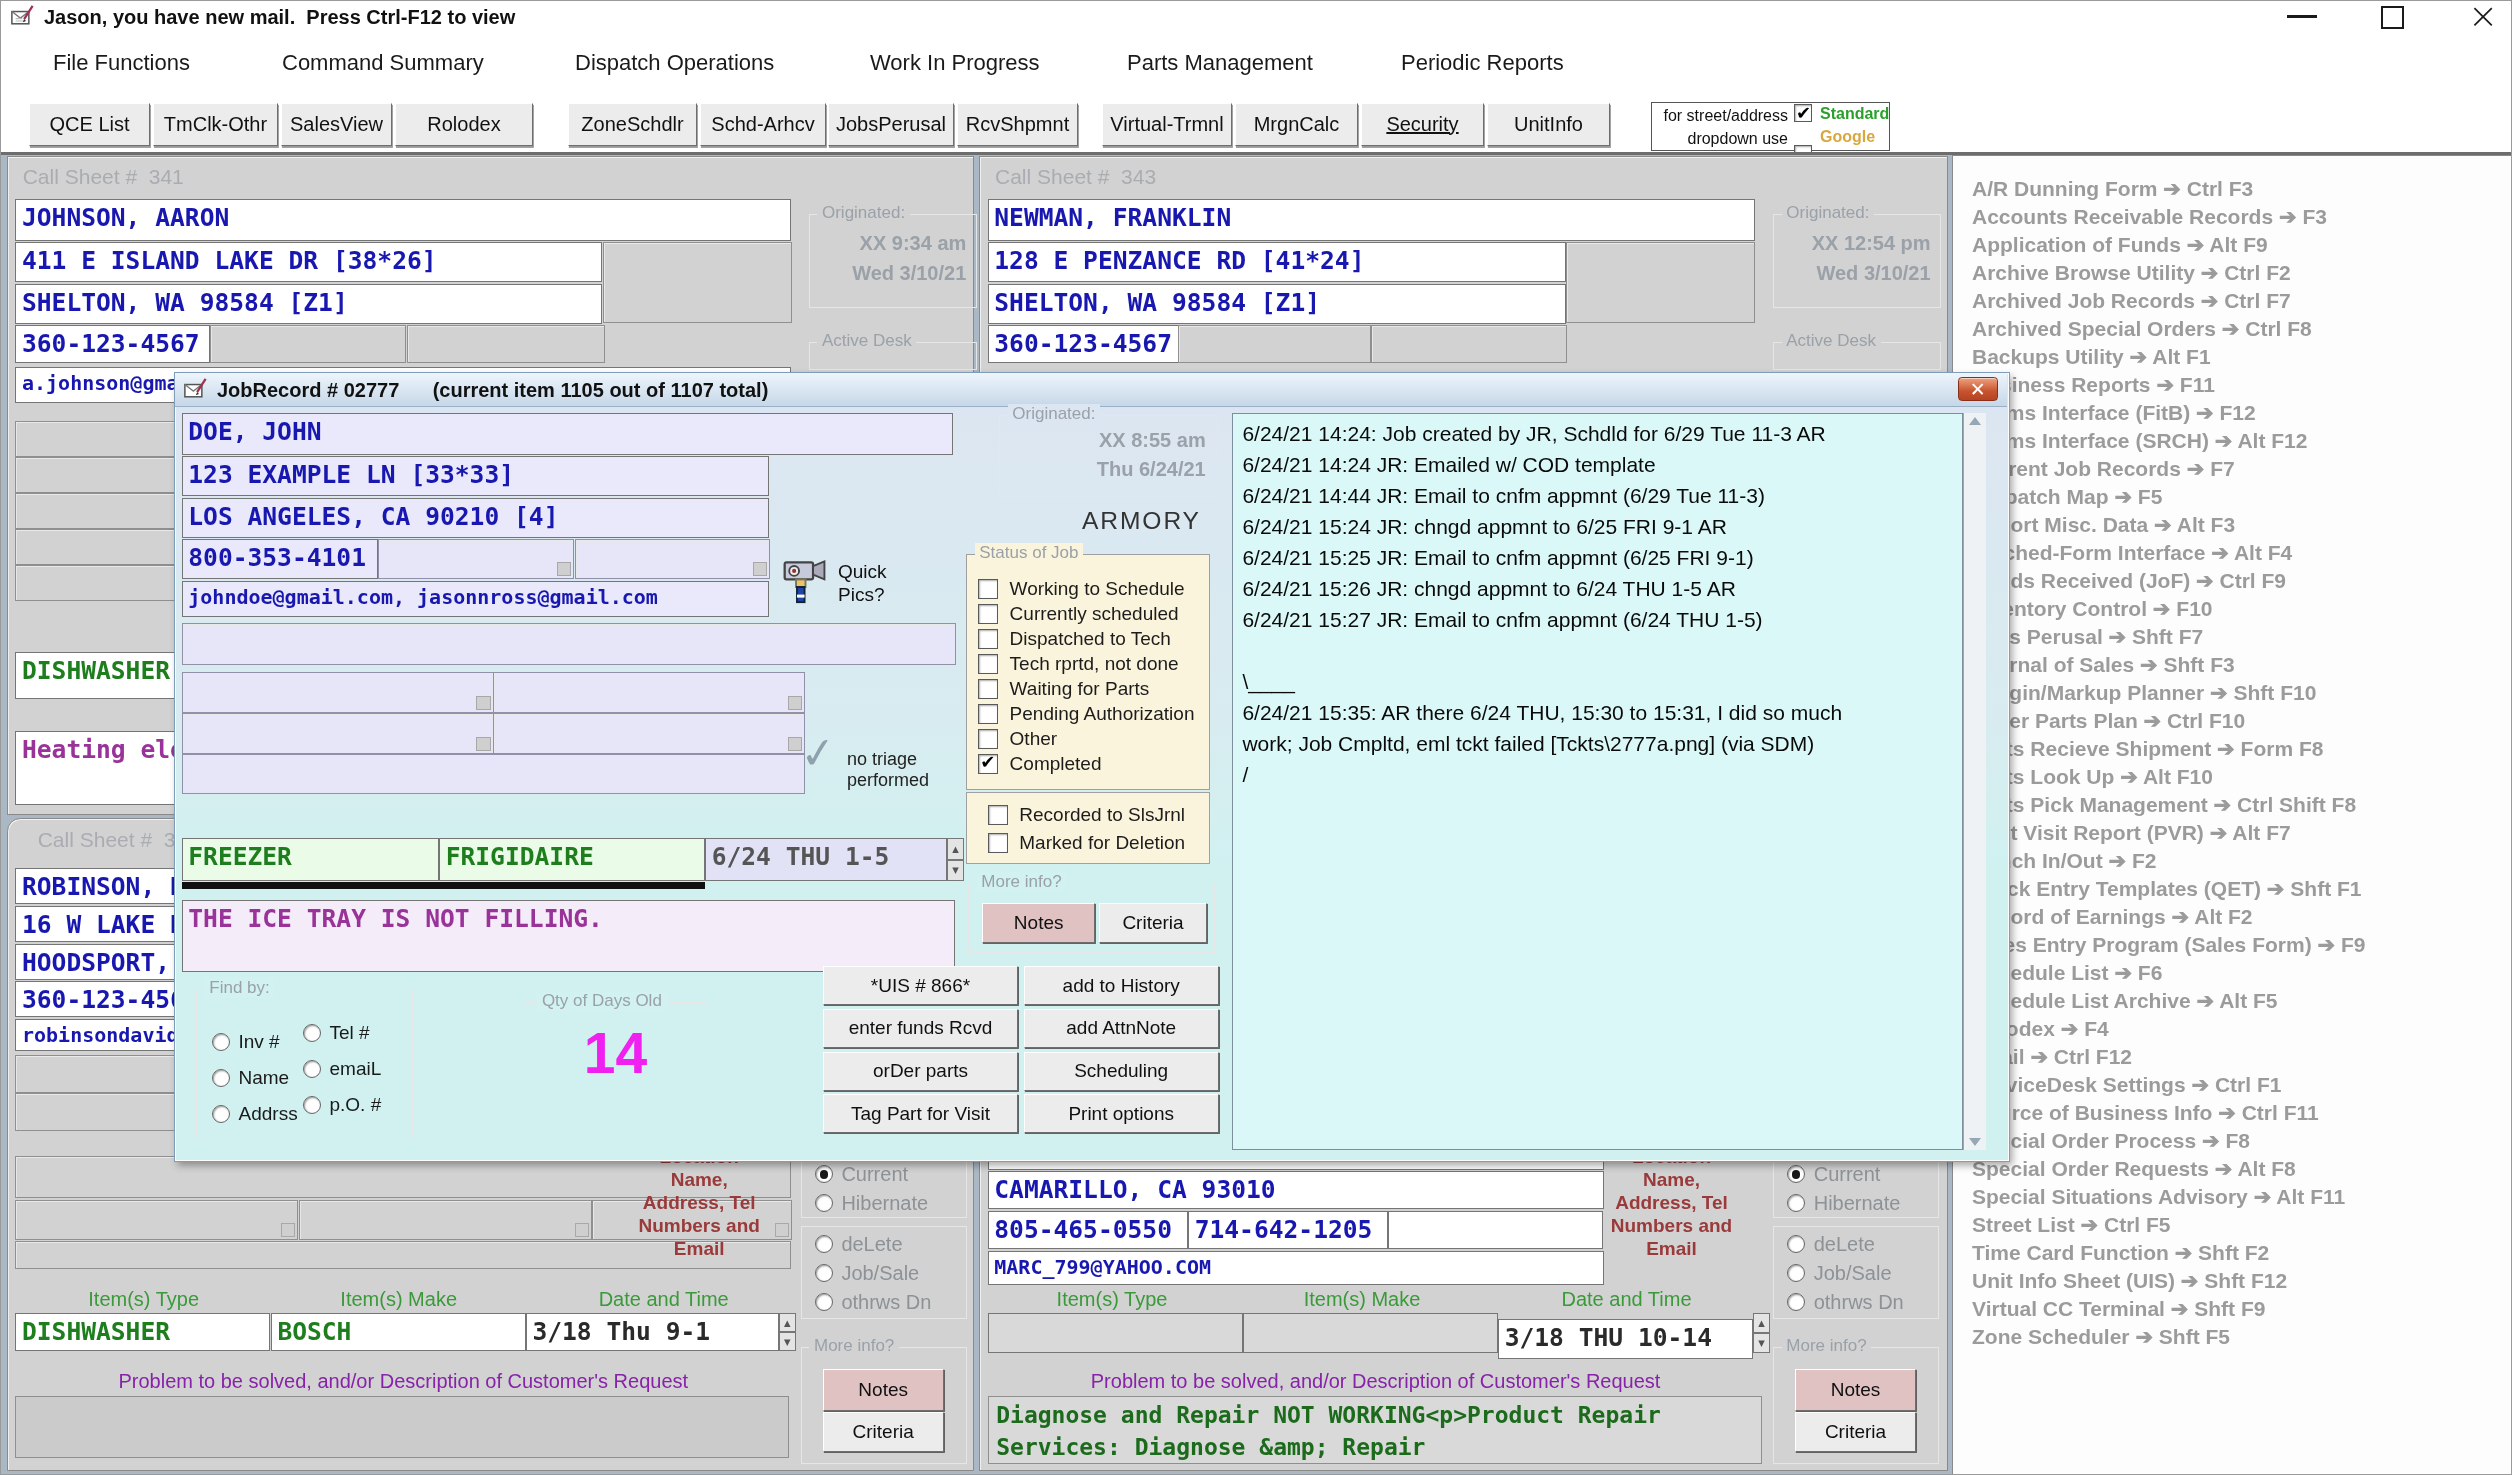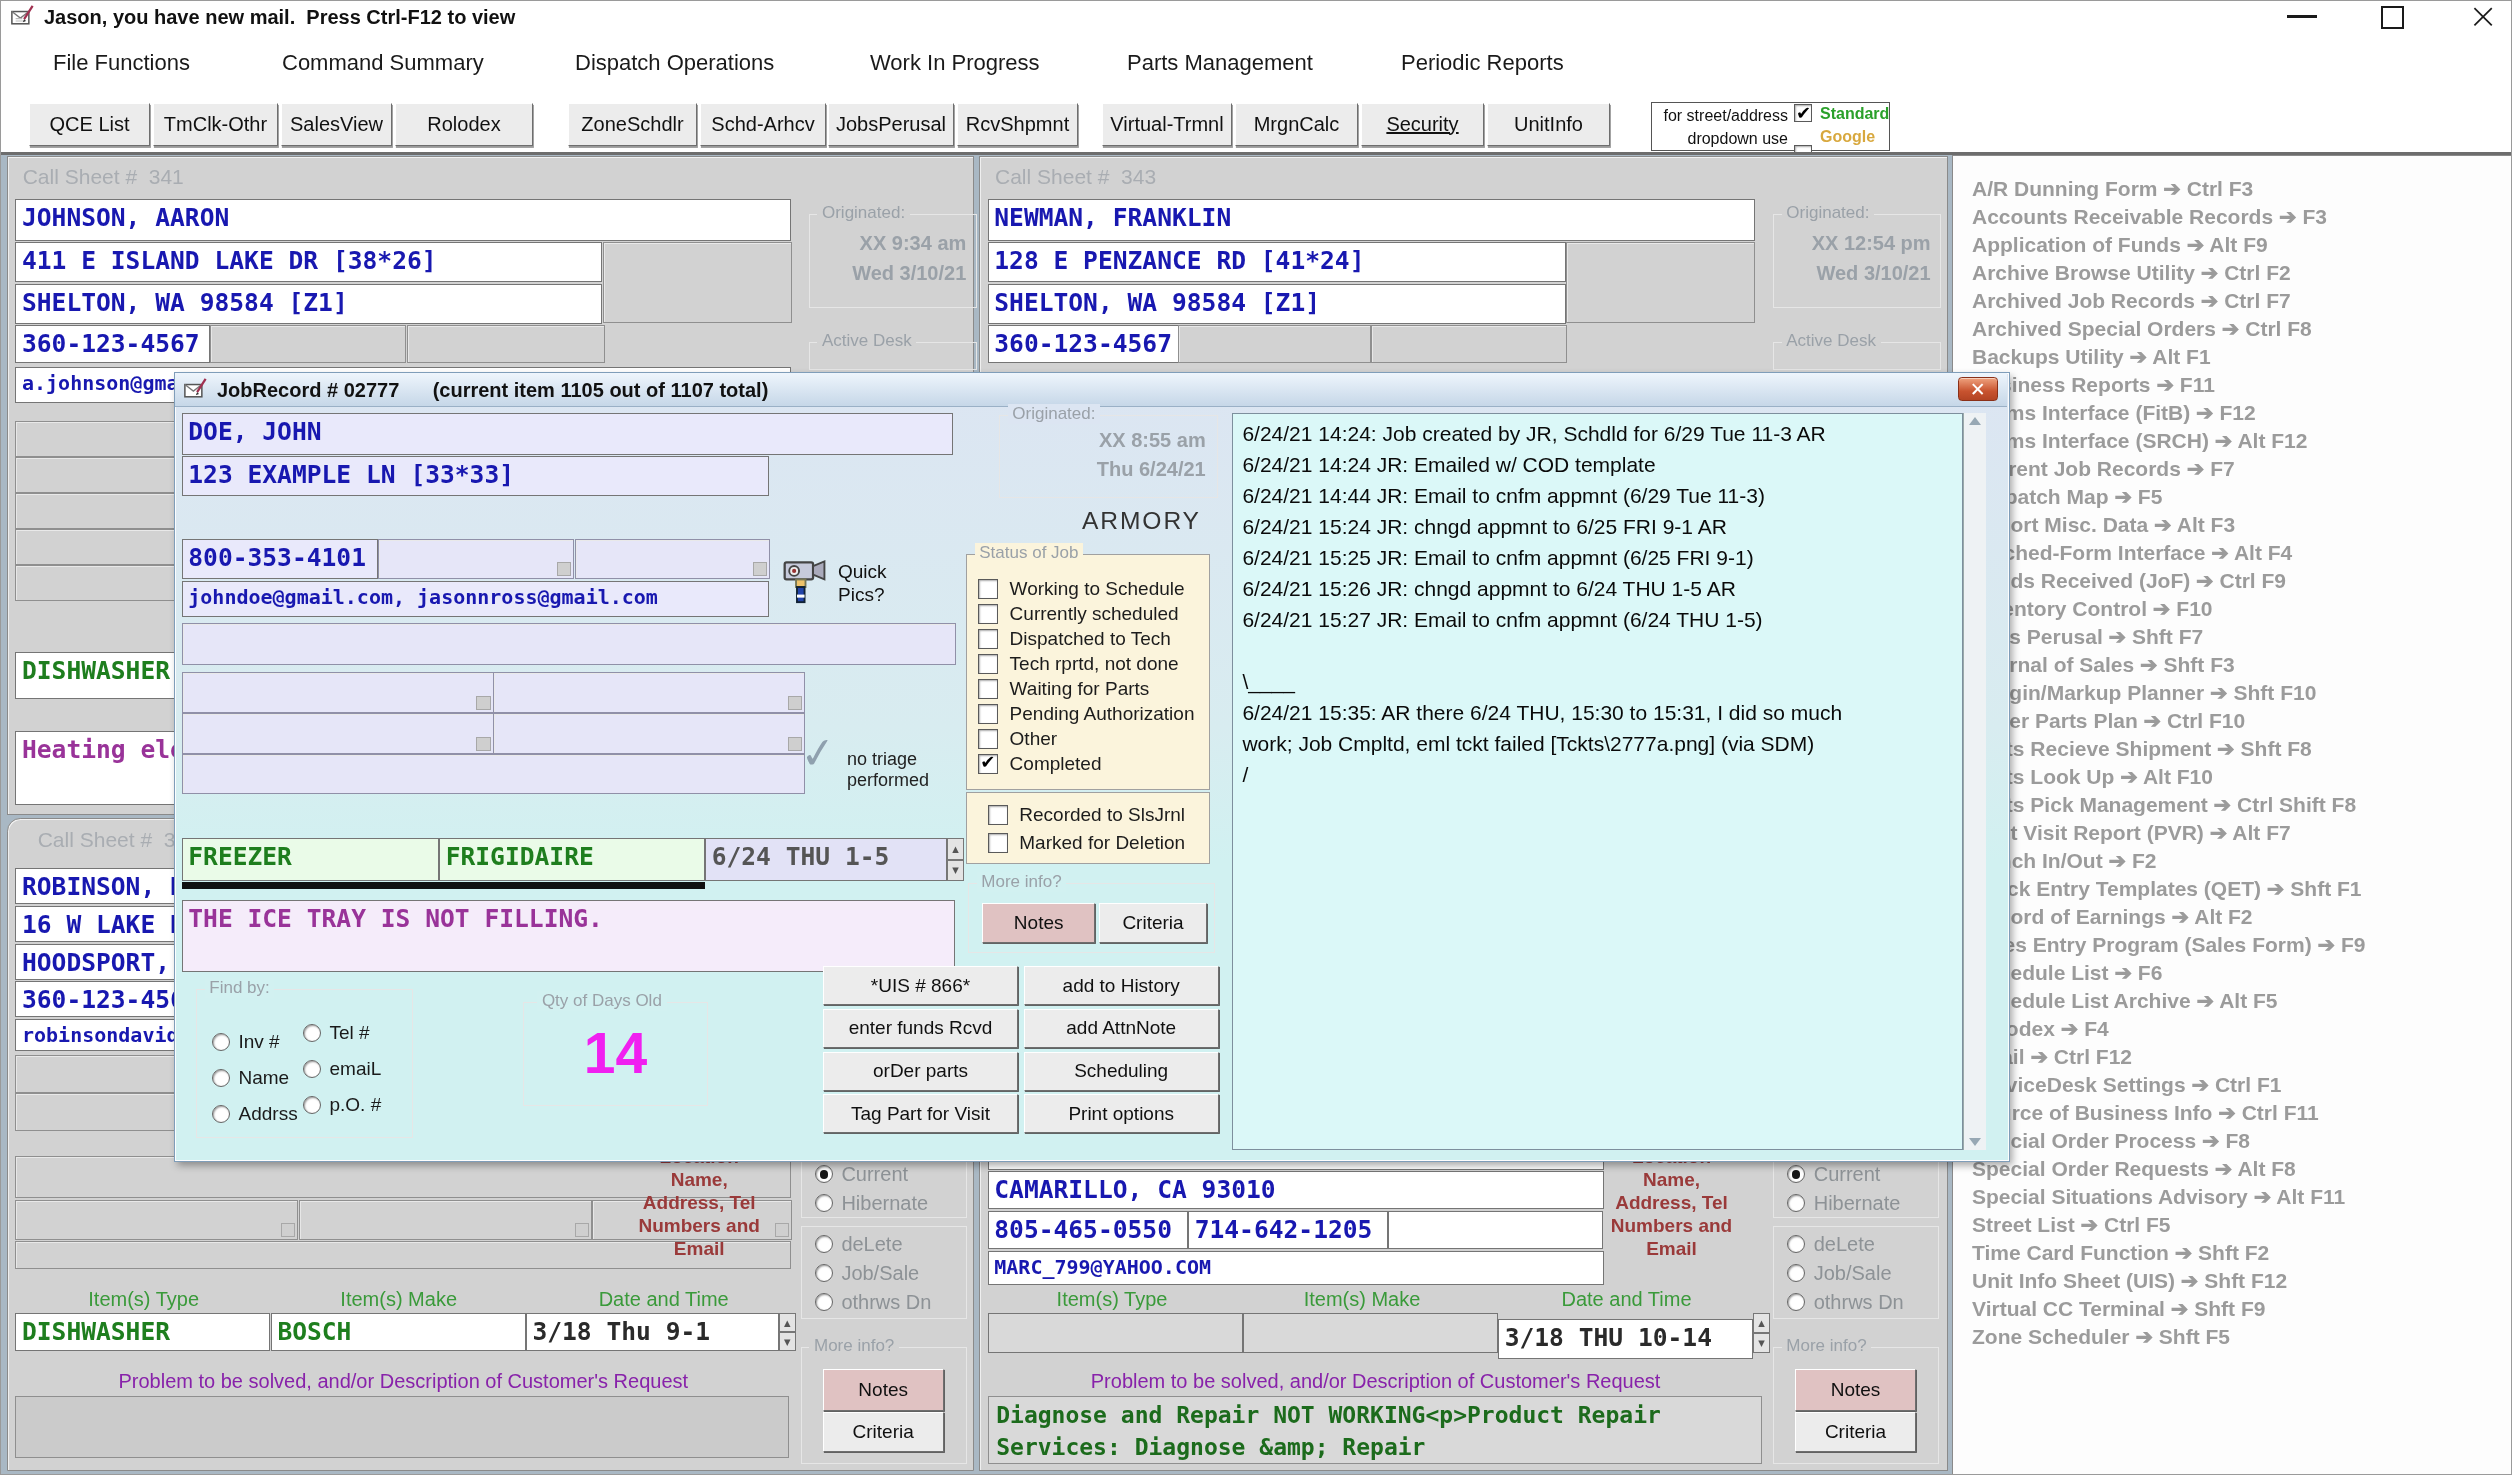--- a/index.html
+++ b/index.html
@@ -157,21 +157,21 @@
         <div class="sb-item"><span>Current Job Records</span> <span>➔</span> <span>F7</span></div>
         <div class="sb-item"><span>Dispatch Map</span> <span>➔</span> <span>F5</span></div>
         <div class="sb-item"><span>Export Misc. Data</span> <span>➔</span> <span>Alt F3</span></div>
         <div class="sb-item"><span>Fetched-Form Interface</span> <span>➔</span> <span>Alt F4</span></div>
         <div class="sb-item"><span>Funds Received (JoF)</span> <span>➔</span> <span>Ctrl F9</span></div>
         <div class="sb-item"><span>Inventory Control</span> <span>➔</span> <span>F10</span></div>
         <div class="sb-item"><span>Jobs Perusal</span> <span>➔</span> <span>Shft F7</span></div>
         <div class="sb-item"><span>Journal of Sales</span> <span>➔</span> <span>Shft F3</span></div>
         <div class="sb-item"><span>Margin/Markup Planner</span> <span>➔</span> <span>Shft F10</span></div>
         <div class="sb-item"><span>Order Parts Plan</span> <span>➔</span> <span>Ctrl F10</span></div>
-        <div class="sb-item"><span>Parts Recieve Shipment</span> <span>➔</span> <span>Shft F8</span></div>
+        <div class="sb-item"><span>Parts Recieve Shipment</span> <span>➔</span> <span>Form F8</span></div>
         <div class="sb-item"><span>Parts Look Up</span> <span>➔</span> <span>Alt F10</span></div>
         <div class="sb-item"><span>Parts Pick Management</span> <span>➔</span> <span>Ctrl Shift F8</span></div>
         <div class="sb-item"><span>Post Visit Report (PVR)</span> <span>➔</span> <span>Alt F7</span></div>
         <div class="sb-item"><span>Punch In/Out</span> <span>➔</span> <span>F2</span></div>
         <div class="sb-item"><span>Quick Entry Templates (QET)</span> <span>➔</span> <span>Shft F1</span></div>
         <div class="sb-item"><span>Record of Earnings</span> <span>➔</span> <span>Alt F2</span></div>
         <div class="sb-item"><span>Sales Entry Program (Sales Form)</span> <span>➔</span> <span>F9</span></div>
         <div class="sb-item"><span>Schedule List</span> <span>➔</span> <span>F6</span></div>
         <div class="sb-item"><span>Schedule List Archive</span> <span>➔</span> <span>Alt F5</span></div>
         <div class="sb-item"><span>Rolodex</span> <span>➔</span> <span>F4</span></div>
@@ -371,20 +371,21 @@
         <path d="M2 8 L11 15 L20 8" fill="none" stroke="#777" stroke-width="1.4"></path>
         <path d="M24 2 L15 16" stroke="#a03050" stroke-width="2.4"></path>
         <path d="M15 16 L13.6 19.4 L17 18" fill="#333"></path>
       </svg>
       <div class="abs dlg-title" style="left:42px;top:5.7px;">JobRecord # 02777      (current item 1105 out of 1107 total)</div>
       <div class="abs closex" style="right:9.4px;top:3.8px;width:40px;height:24.6px;">✕</div>
     </div>
 
     <div class="abs field lav" style="left:6.6px;top:40px;width:771px;height:42px;">DOE, JOHN</div>
     <div class="abs field lav" style="left:6.6px;top:83px;width:587px;height:40px;">123 EXAMPLE LN [33*33]</div>
+    <div class="abs field lav" style="left:6.6px;top:125px;width:587px;height:40px;">LOS ANGELES, CA 90210 [4]</div>
     <div class="abs field lav" style="left:6.6px;top:166px;width:196px;height:40px;">800-353-4101</div>
     <div class="abs gbox lav" style="left:203px;top:166px;width:196px;height:40px;">
         <span class="handle" style="right:1.9px;bottom:1.9px;"></span>
       </div>
     <div class="abs gbox lav" style="left:400px;top:166px;width:195px;height:40px;">
         <span class="handle" style="right:1.9px;bottom:1.9px;"></span>
       </div>
     <div class="abs field small lav" style="left:6.6px;top:208px;width:587px;height:36px;">johndoe@gmail.com, jasonnross@gmail.com</div>
 
     <svg class="abs" style="left:604px;top:176px;" width="53" height="59" viewBox="0 0 28 31">

